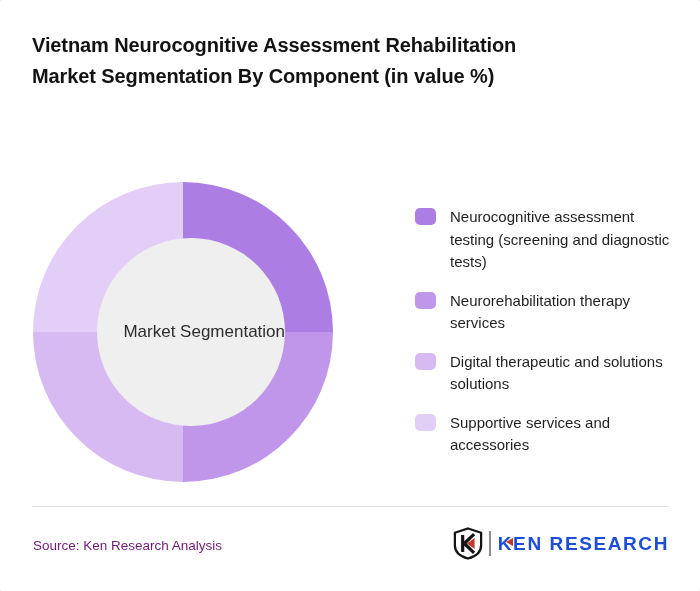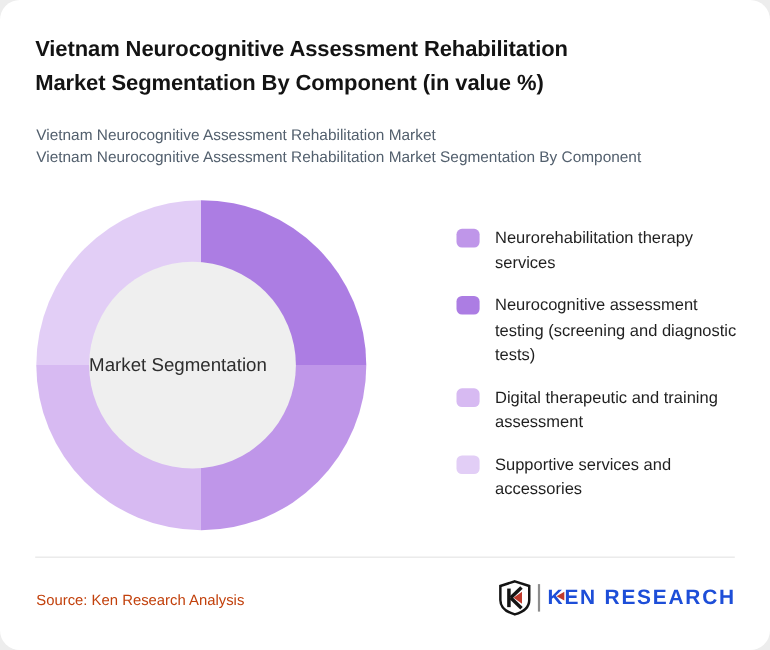--- a/index.html
+++ b/index.html
@@ -8,21 +8,21 @@
     width: 700px;
     height: 591px;
     background: #ededed;
     font-family: "Liberation Sans", sans-serif;
     overflow: hidden;
   }
   .card {
     position: absolute;
     inset: 0;
     background: #ffffff;
-    border-radius: 18px;
+    border-radius: 3px;
     overflow: hidden;
   }
   .title {
     position: absolute;
     left: 32px;
     top: 30px;
     max-width: 545px;
     margin: 0;
     font-size: 20px;
     line-height: 31px;
@@ -43,29 +43,29 @@
     position: absolute;
     left: 33px;
     top: 182px;
     width: 300px;
     height: 300px;
     border-radius: 50%;
     background: #ddd; 
   }
   .donut-hole {
     position: absolute;
-    left: 48px;
+    left: 64px;
     top: 56px;
     width: 188px;
     height: 188px;
     border-radius: 50%;
     background: #efefef;
     display: flex;
     align-items: center;
-    justify-content: flex-start;
+    justify-content: flex-end;
   }
   .donut-hole span {
     font-size: 17px;
     color: #2d2d2d;
     white-space: nowrap;
   }
   
   .legend {
     position: absolute;
     left: 415px;
@@ -99,21 +99,21 @@
     right: 32px;
     top: 506px;
     height: 1px;
     background: #e3e3e3;
   }
   .source {
     position: absolute;
     left: 33px;
     top: 538px;
     font-size: 13.5px;
-    color: #c2410c;
+    color: #701a75;
   }
   .logo {
     position: absolute;
     right: 31px;
     top: 527px;
     height: 33px;
     display: flex;
     align-items: center;
   }
   .logo-bar {
@@ -141,43 +141,39 @@
     border-right: 7px solid #c0392b;
   }
 </style>
 </head>
 <body>
 
 <div class="card">
 
   <h1 class="title">Vietnam Neurocognitive Assessment Rehabilitation Market Segmentation By Component (in value %)</h1>
 
-  <div class="subtitles">
-    <div>Vietnam Neurocognitive Assessment Rehabilitation Market</div>
-    <div>Vietnam Neurocognitive Assessment Rehabilitation Market Segmentation By Component</div>
-  </div>
 
   <div class="donut" style="background: conic-gradient(rgb(172, 125, 227) 0deg, rgb(172, 125, 227) 90deg, rgb(191, 150, 233) 90deg, rgb(191, 150, 233) 180deg, rgb(215, 186, 242) 180deg, rgb(215, 186, 242) 270deg, rgb(226, 206, 246) 270deg, rgb(226, 206, 246) 360deg);">
     <div class="donut-hole" style="background: rgb(239, 239, 239);">
       <span>Market Segmentation</span>
     </div>
   </div>
 
   <div class="legend">
     <div class="legend-item">
+      <div class="legend-swatch" style="background: rgb(172, 125, 227);"></div>
+      <div class="legend-label">Neurocognitive assessment testing (screening and diagnostic tests)</div>
+    </div>
+    <div class="legend-item">
       <div class="legend-swatch" style="background: rgb(191, 150, 233);"></div>
       <div class="legend-label">Neurorehabilitation therapy services</div>
     </div>
     <div class="legend-item">
-      <div class="legend-swatch" style="background: rgb(172, 125, 227);"></div>
-      <div class="legend-label">Neurocognitive assessment testing (screening and diagnostic tests)</div>
-    </div>
-    <div class="legend-item">
       <div class="legend-swatch" style="background: rgb(215, 186, 242);"></div>
-      <div class="legend-label">Digital therapeutic and training assessment</div>
+      <div class="legend-label">Digital therapeutic and solutions solutions</div>
     </div>
     <div class="legend-item">
       <div class="legend-swatch" style="background: rgb(226, 206, 246);"></div>
       <div class="legend-label">Supportive services and accessories</div>
     </div>
   </div>
 
   <div class="divider"></div>
 
   <div class="source">Source: Ken Research Analysis</div>

